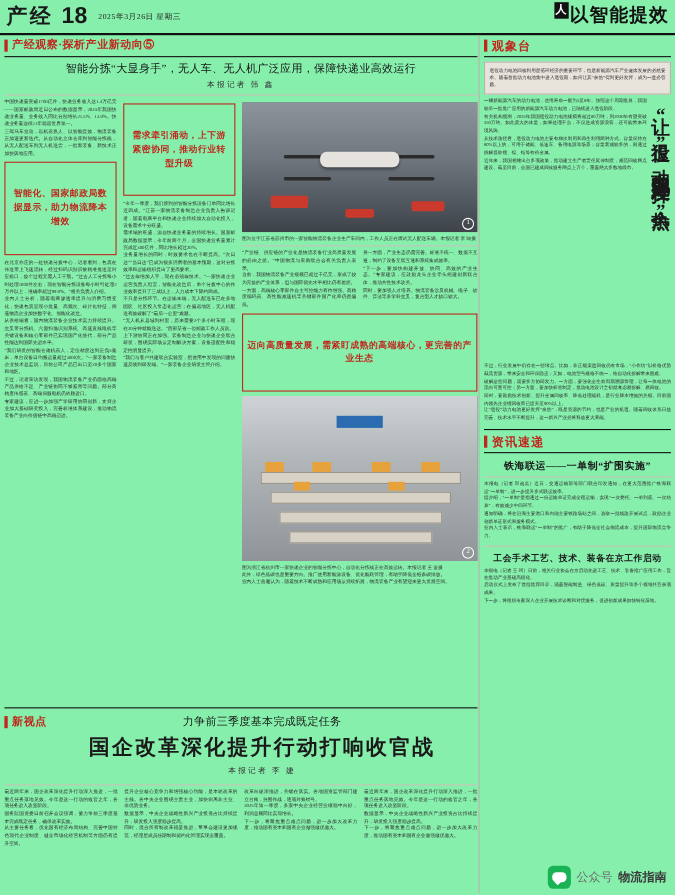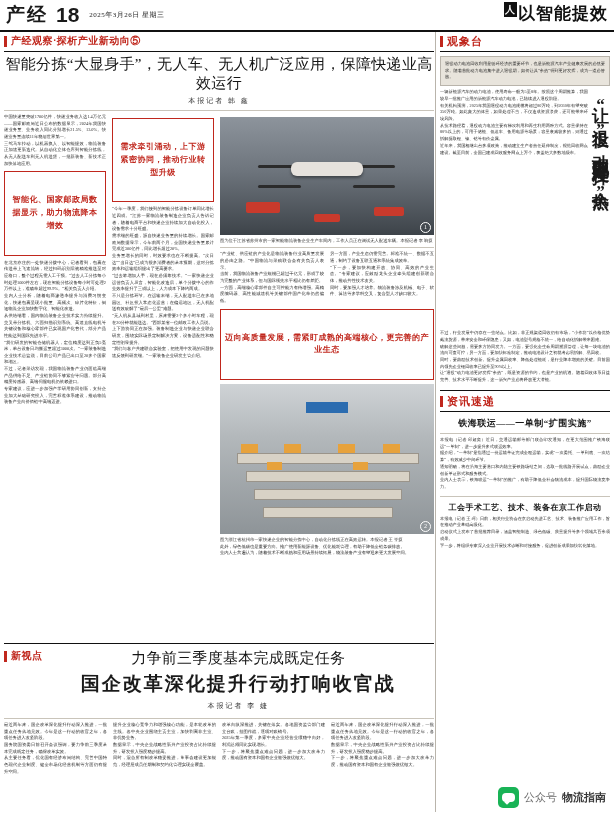--- a/index.html
+++ b/index.html
@@ -5,21 +5,21 @@
   html,body{margin:0;padding:0;}
   body{
     width:614px;height:814px;
     background:#efece6;
     font-family:"Liberation Serif", serif;
     color:#1a1a1a;
     overflow:hidden;
     position:relative;
   }
   .page{
-    width:614px;height:814px;position:relative;background:#ffffff;
+    width:614px;height:814px;position:relative;background:#86efac;
   }
   
   .masthead{
     position:absolute;left:0;top:0;width:614px;height:30px;
     border-bottom:2px solid #111;
     display:flex;align-items:center;
   }
   .sec-name{
     font-family:"Liberation Serif", serif;
     font-size:19px;font-weight:bold;letter-spacing:2px;
@@ -45,21 +45,21 @@
   .right:before{
     content:"";position:absolute;left:-5px;top:-2px;width:1px;height:780px;background:#b9b4ab;
   }
   
   .kicker{
     display:flex;align-items:center;gap:4px;margin-bottom:3px;
   }
   .kicker .bar{width:3px;height:11px;background:#c0271d;}
   .kicker .txt{color:#c0271d;font-size:10px;font-weight:bold;letter-spacing:.5px;}
   .shoulder{
-    text-align:center;font-size:15px;letter-spacing:.3px;margin:2px 0 3px;color:#151515;
+    text-align:center;font-size:10px;letter-spacing:.3px;margin:2px 0 3px;color:#151515;
   }
   .bigtitle{
     text-align:center;font-size:28px;font-weight:bold;letter-spacing:2px;
     margin:2px 0 4px;font-family:"Liberation Serif",serif;
   }
   .byline{
     text-align:center;font-size:7px;color:#333;letter-spacing:2px;margin-bottom:4px;
   }
   .rule{height:1px;background:#111;margin:3px 0;}
   .thinrule{height:1px;background:#c9c4ba;margin:3px 0;}

